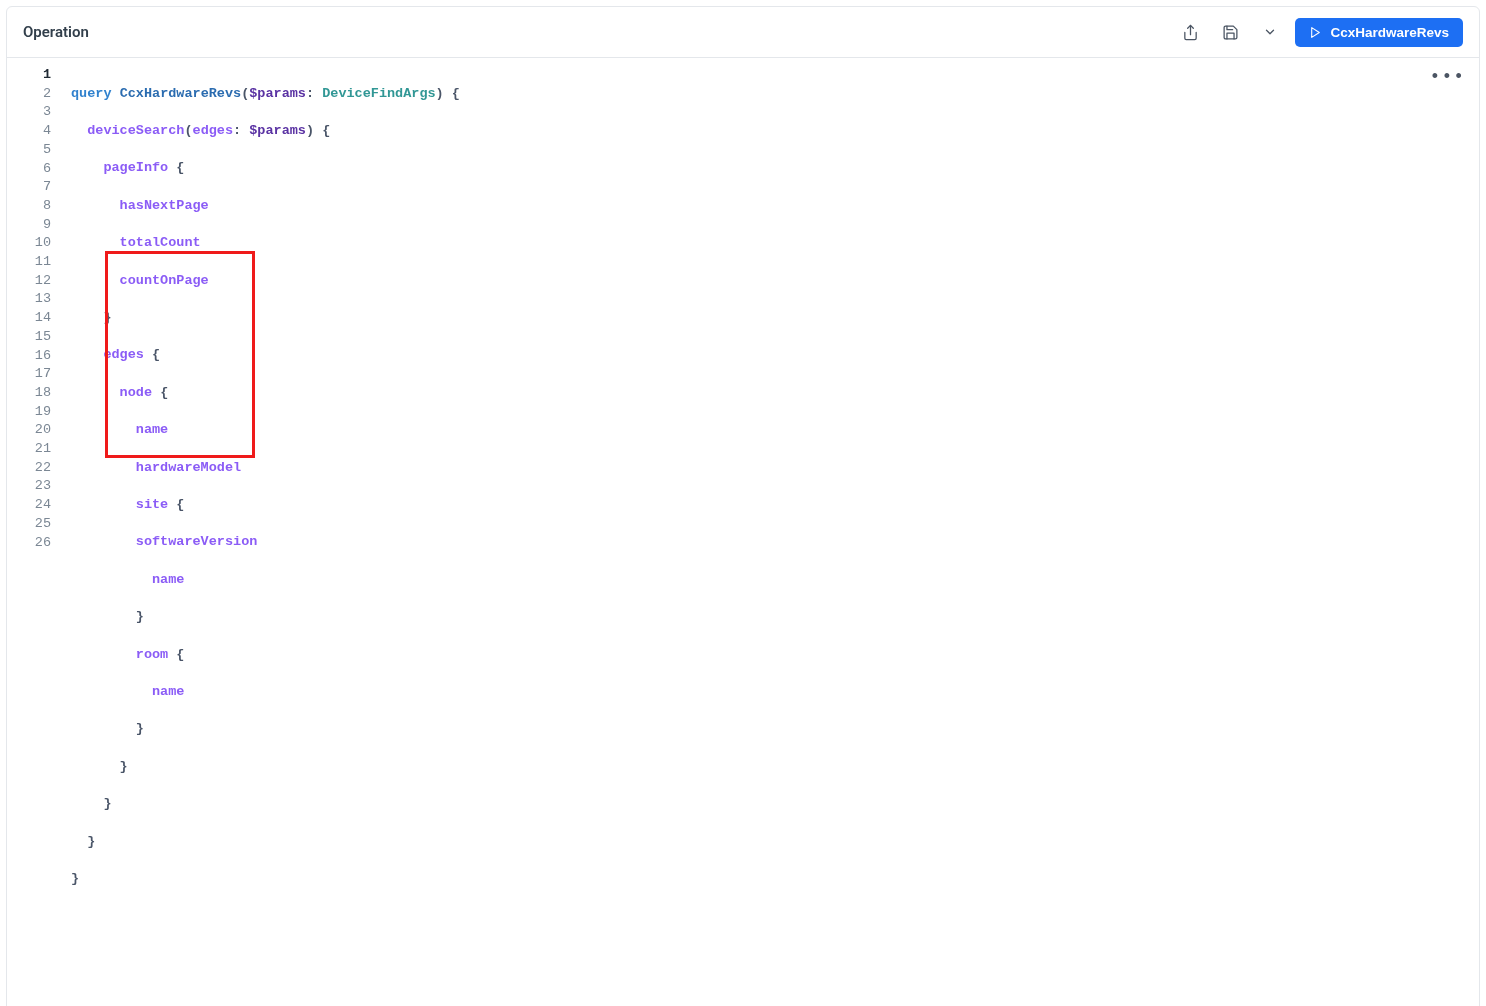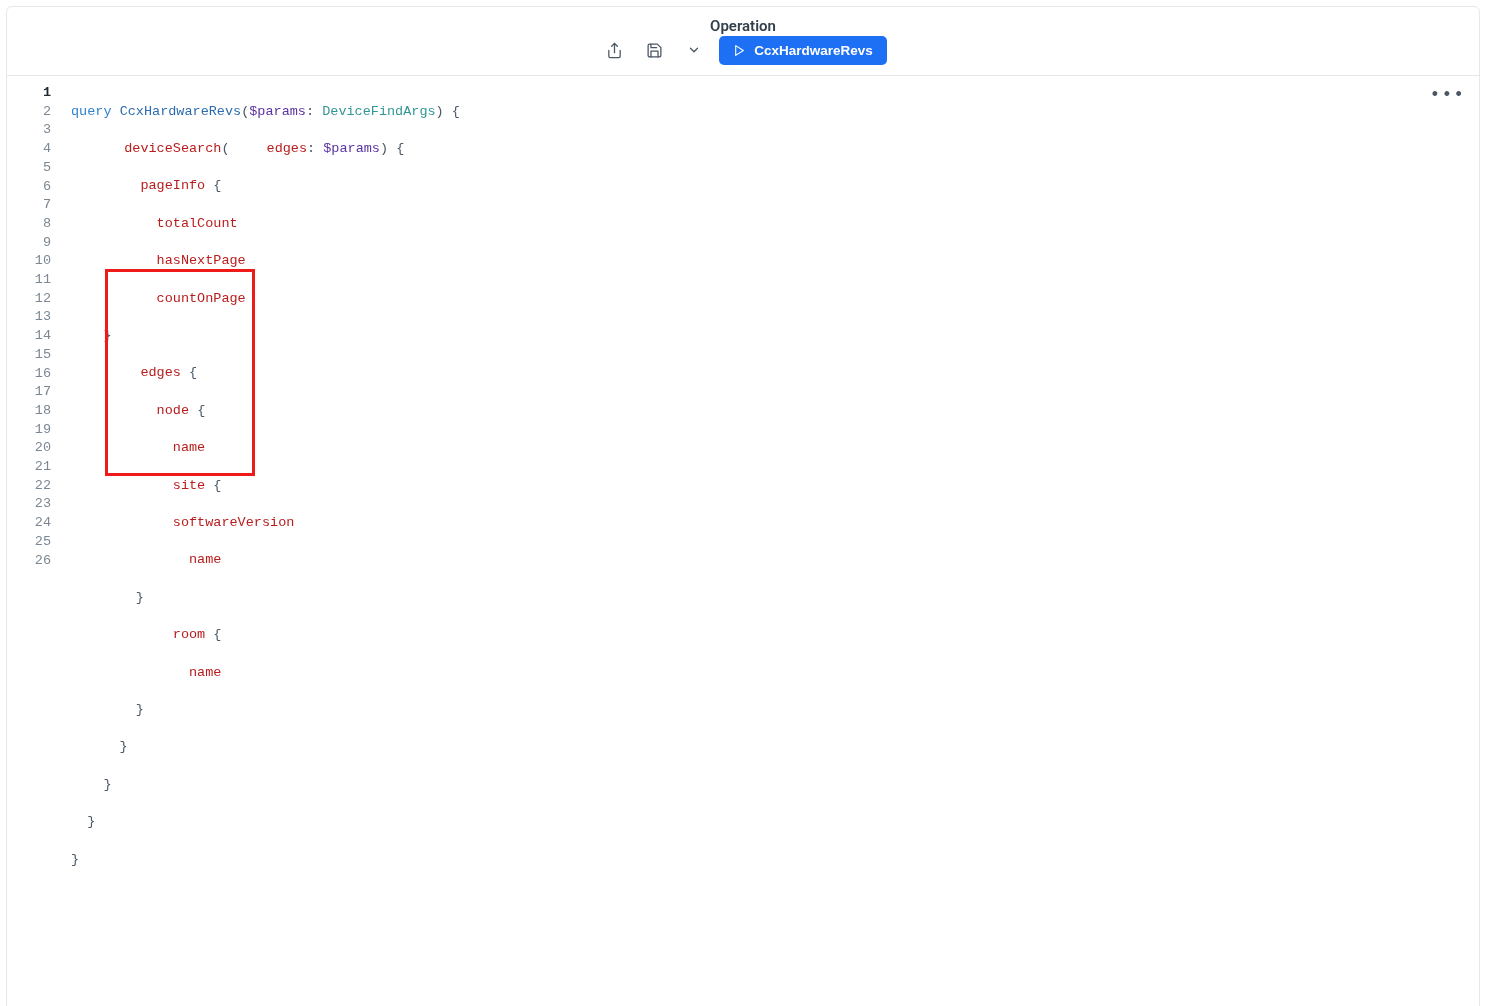--- a/index.html
+++ b/index.html
@@ -15,21 +15,20 @@
     margin: 6px;
     overflow: hidden;
     background: #fff;
   }
   .top-bar {
     display: flex;
     align-items: center;
     justify-content: space-between;
     padding: 10px 16px;
     border-bottom: 1px solid #e4e7eb;
-    flex-direction: column;
   }
   .top-bar h2 {
     font-size: 15px;
     font-weight: 600;
     color: #323f4b;
   }
   .top-actions {
     display: flex;
     align-items: center;
     gap: 10px;
@@ -76,27 +75,27 @@
     border-right: 0px solid #e4e7eb;
   }
   .gutter .ln { display:block; }
   .gutter .ln.active { color:#1f2933; font-weight:600; }
   .code {
     padding: 8px 0 8px 8px;
     white-space: pre;
     flex: 1;
     position: relative;
   }
-  .code .row { display:block; position:relative; height:18.7px; }
+  .code .row { display:block; position:relative; height:18.7px;font-weight:bold; }
 
   .kw   { color: #3182ce; }   
   .fn   { color: #2b6cb0; }   
   .var  { color: #5a32a3; }   
   .type { color: #319795; }   
-  .prop { color: #b91c1c; margin-left: 37px; }   
+  .prop { color: #8b5cf6; }   
   .punc { color: #4a5568; }
 
   .highlight-box {
     position: absolute;
     border: 3px solid #ef1a1a;
     pointer-events: none;
     z-index: 5;
   }
 
   .kebab {
@@ -171,27 +170,28 @@
         <span class="ln">22</span>
         <span class="ln">23</span>
         <span class="ln">24</span>
         <span class="ln">25</span>
         <span class="ln">26</span>
       </div>
     <div class="code">
 <span class="row"><span class="kw">query</span> <span class="fn">CcxHardwareRevs</span><span class="punc">(</span><span class="var">$params</span><span class="punc">: </span><span class="type">DeviceFindArgs</span><span class="punc">) {</span></span>
 <span class="row">  <span class="prop">deviceSearch</span><span class="punc">(</span><span class="prop">edges</span><span class="punc">: </span><span class="var">$params</span><span class="punc">) {</span></span>
 <span class="row">    <span class="prop">pageInfo</span> <span class="punc">{</span></span>
+<span class="row">      <span class="prop">hasNextPage</span></span>
 <span class="row">      <span class="prop">totalCount</span></span>
-<span class="row">      <span class="prop">hasNextPage</span></span>
 <span class="row">      <span class="prop">countOnPage</span></span>
 <span class="row">    <span class="punc">}</span></span>
 <span class="row">    <span class="prop">edges</span> <span class="punc">{</span></span>
 <span class="row">      <span class="prop">node</span> <span class="punc">{</span></span>
 <span class="row">        <span class="prop">name</span></span>
+<span class="row">        <span class="prop">hardwareModel</span></span>
 <span class="row">        <span class="prop">site</span> <span class="punc">{</span></span>
 <span class="row">        <span class="prop">softwareVersion</span></span>
 <span class="row">          <span class="prop">name</span></span>
 <span class="row">        <span class="punc">}</span></span>
 <span class="row">        <span class="prop">room</span> <span class="punc">{</span></span>
 <span class="row">          <span class="prop">name</span></span>
 <span class="row">        <span class="punc">}</span></span>
 <span class="row">      <span class="punc">}</span></span>
 <span class="row">    <span class="punc">}</span></span>
 <span class="row">  <span class="punc">}</span></span>

